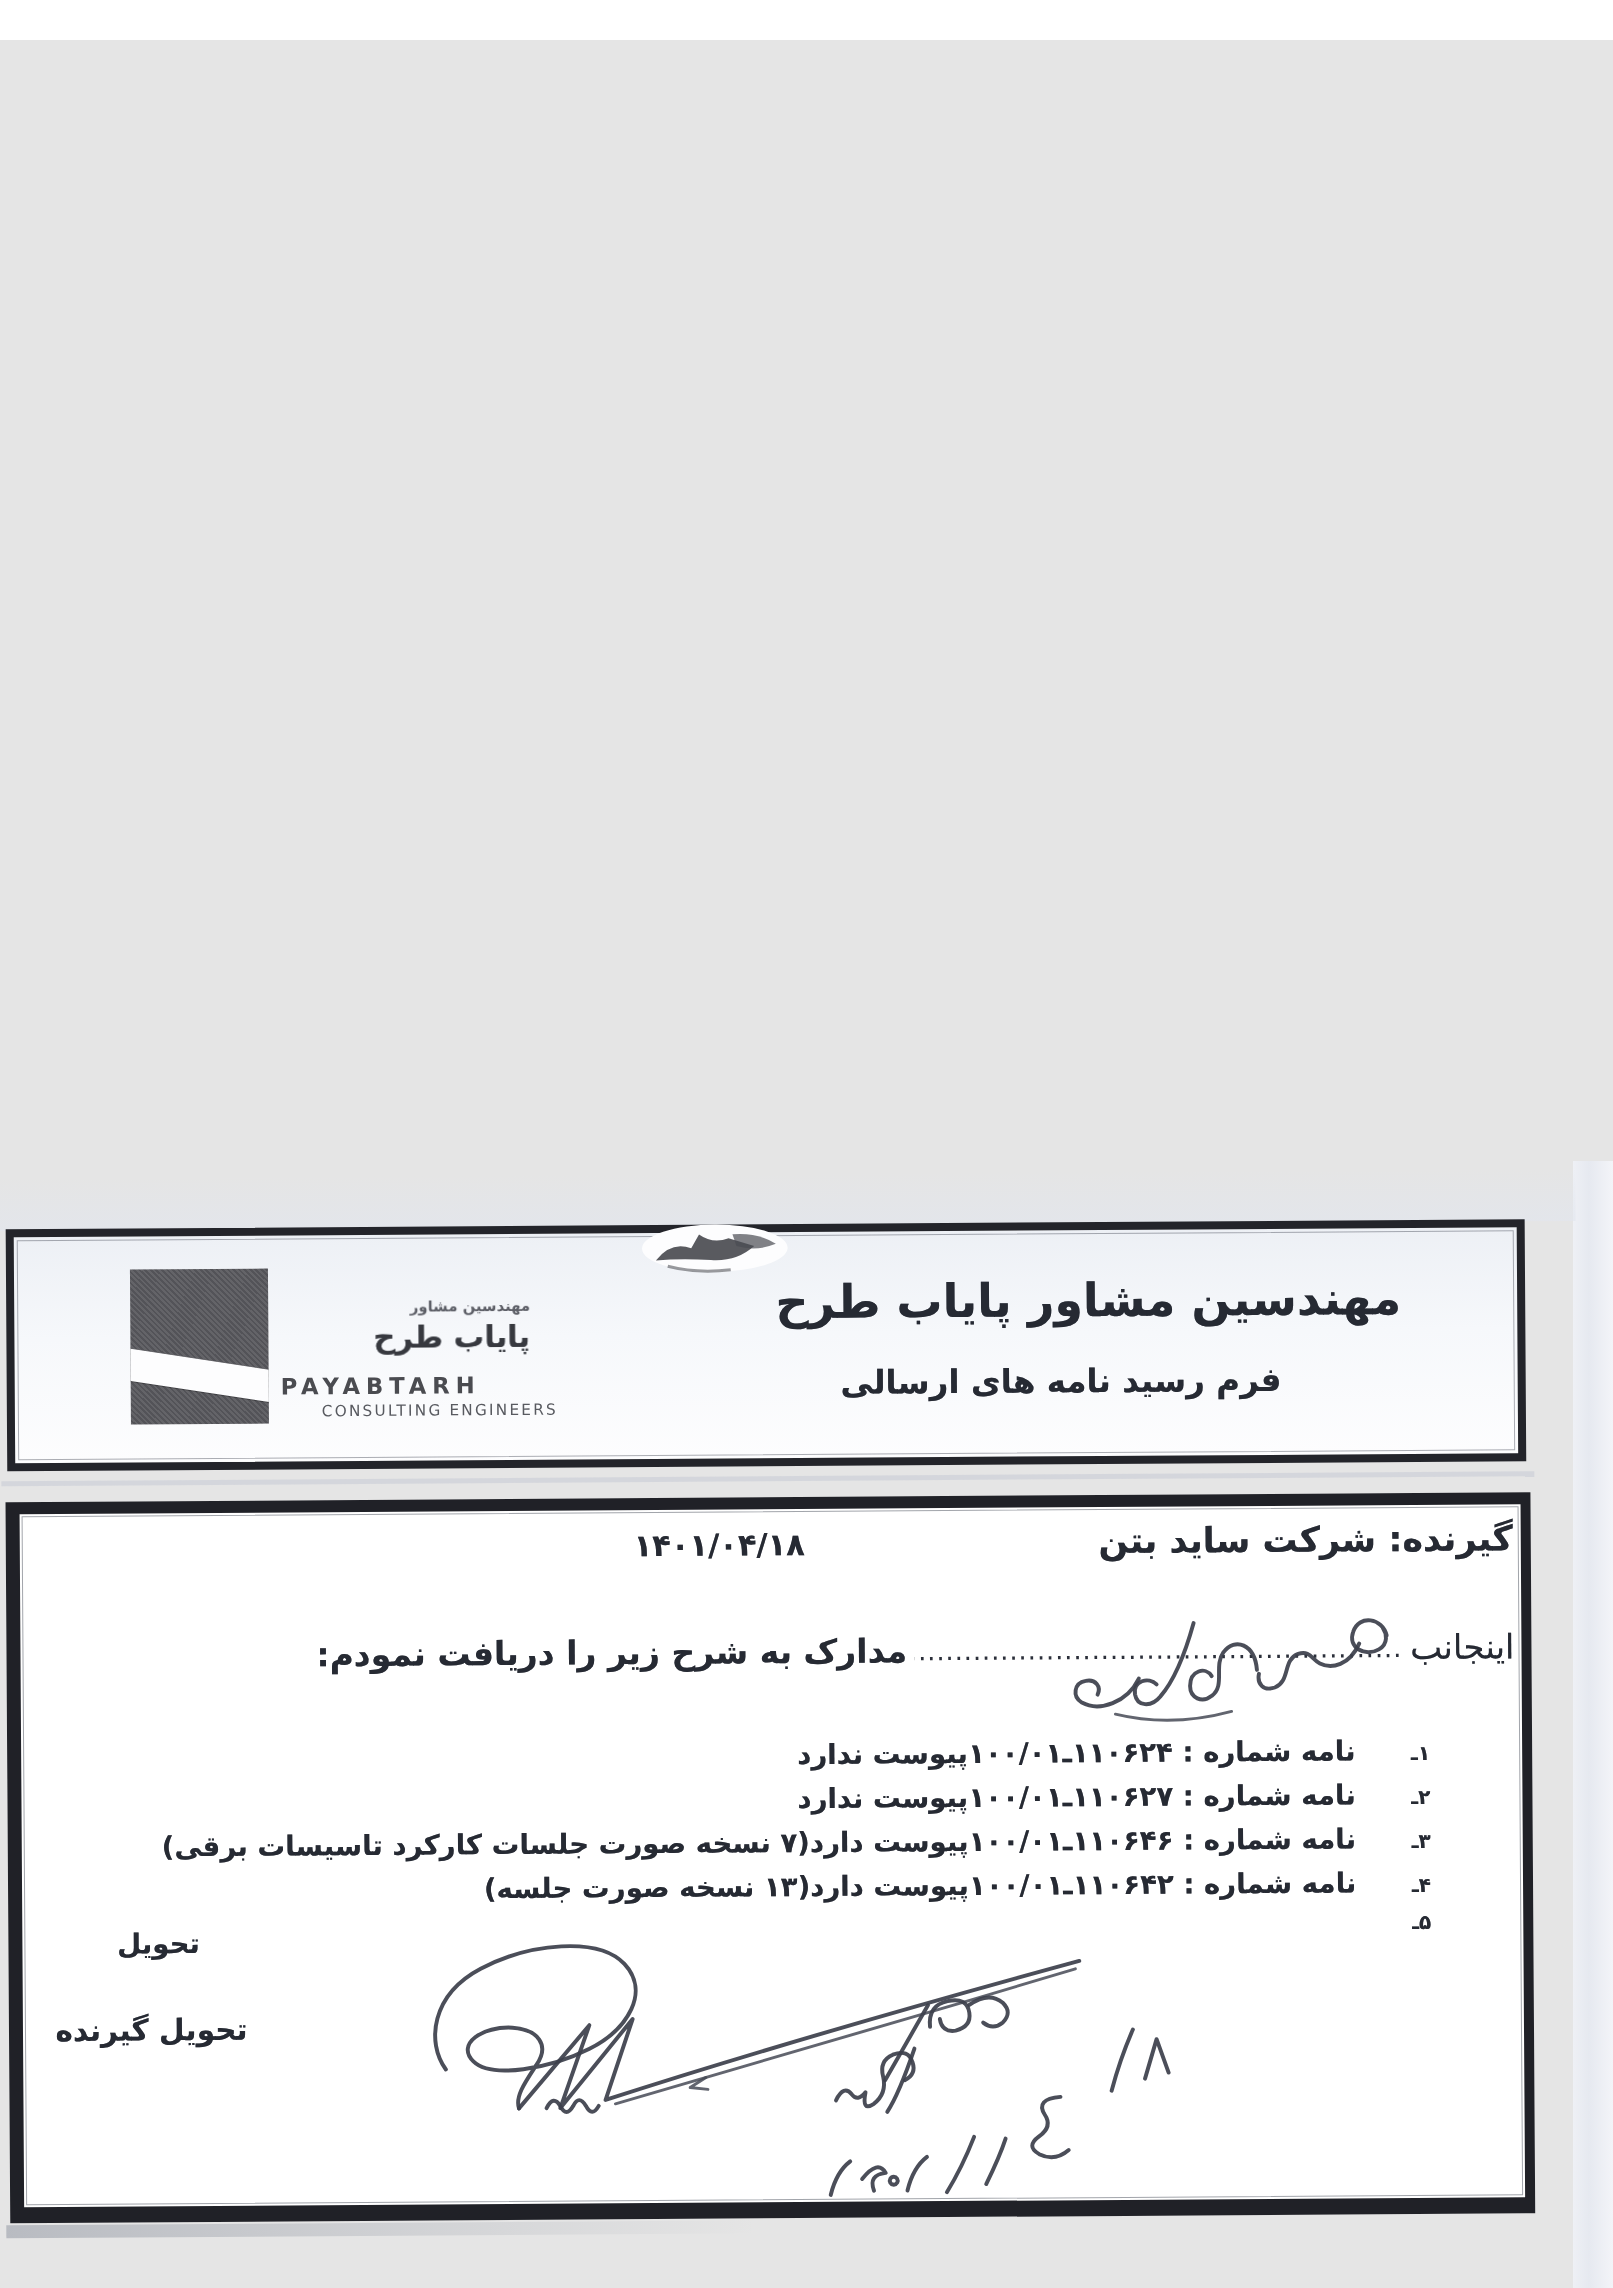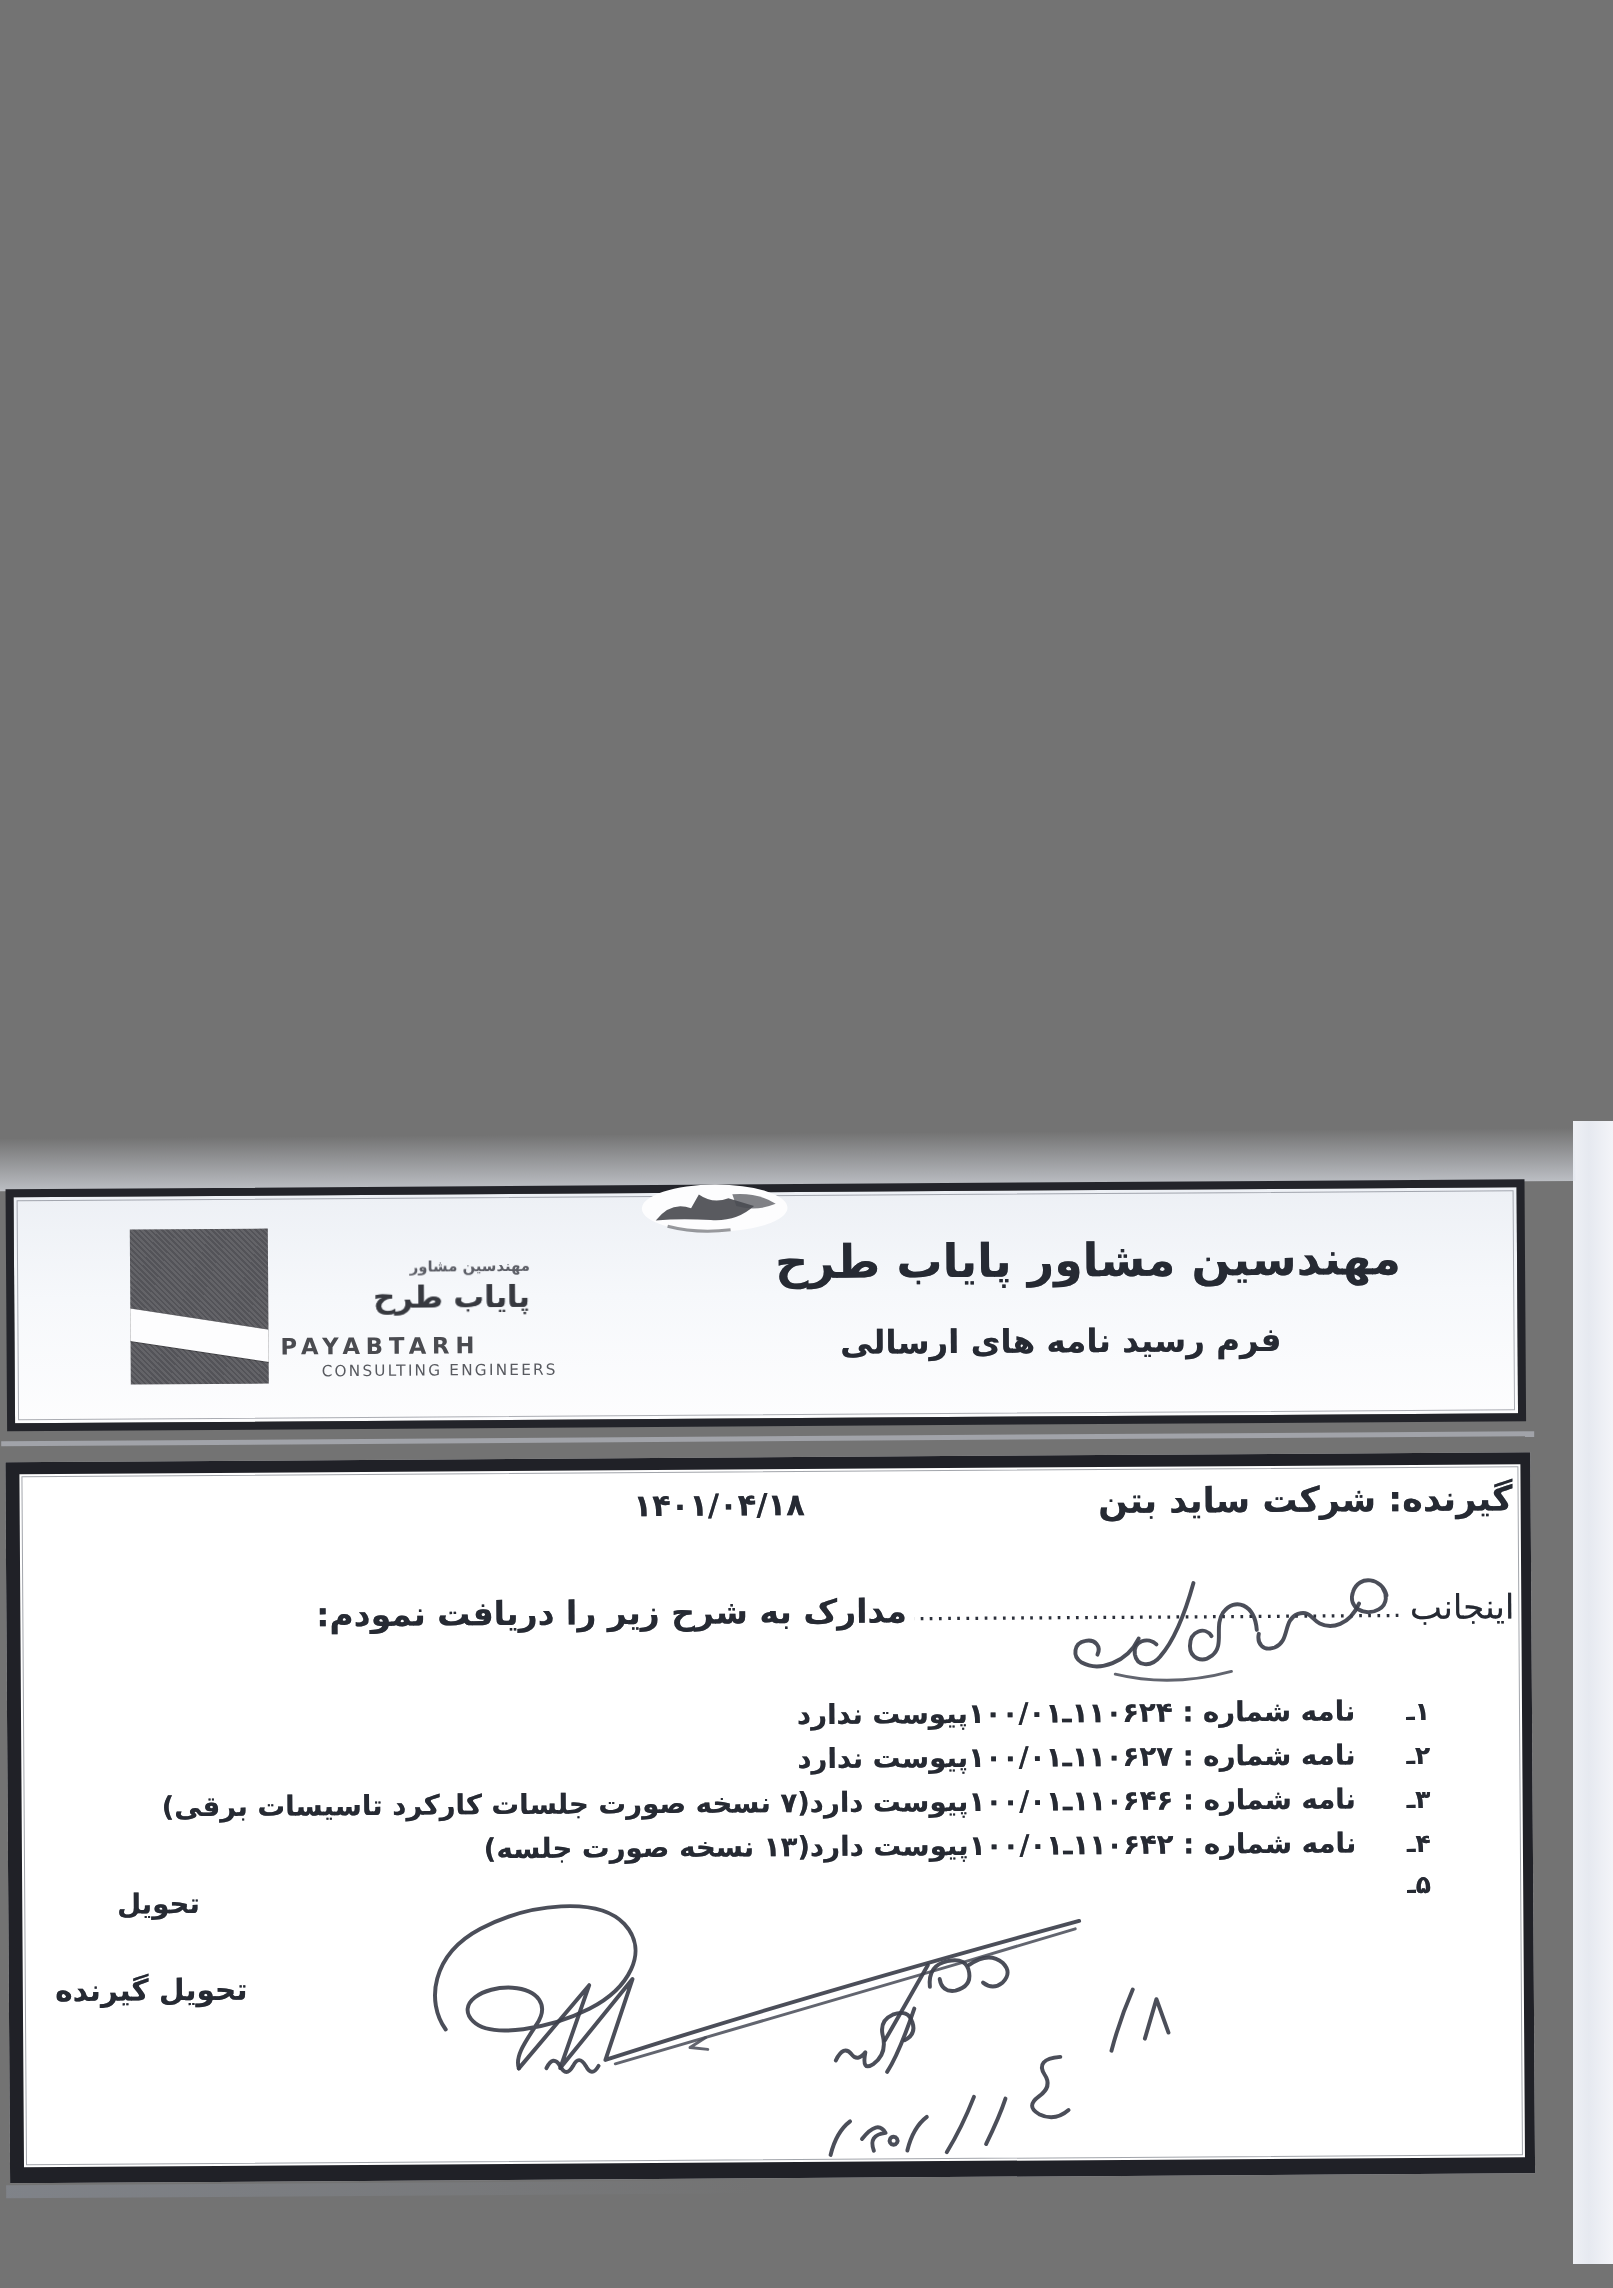--- a/index.html
+++ b/index.html
@@ -1,18 +1,18 @@
 <!DOCTYPE html>
 <html lang="fa"><head>
 <meta charset="utf-8">
 <style>
   html,body{margin:0;padding:0;background:#ffffff;}
   body{width:1614px;height:2288px;position:relative;overflow:hidden;
        font-family:"DejaVu Sans",sans-serif;color:#262a33;}
-  .page{position:absolute;inset:0;background:#737373;}
+  .page{position:absolute;inset:0;background:#e5e5e5;margin-top:40px;}
   .scan{position:absolute;inset:0;transform:rotate(-0.38deg);transform-origin:50% 55%;}
   .ink{color:#262a33;text-shadow:0 0 0.5px rgba(30,33,45,.55);}
   
   .band-top{position:absolute;left:0;top:1133px;width:1576px;height:53px;
     background:linear-gradient(180deg,rgba(255,255,255,0),rgba(226,230,238,.65));}
   .band-gap{position:absolute;left:0;top:1436px;width:1533px;height:4.9px;
     background:rgba(198,203,214,.55);}
   .band-right{position:absolute;left:1573px;top:1121px;width:40px;height:1143px;
     background:linear-gradient(90deg,#eef0f5,#e6e9f0 40%,#f3f4f8);}
   .band-bottomshadow{position:absolute;left:0;top:2180px;width:749px;height:12.8px;
@@ -47,21 +47,21 @@
   .date{position:absolute;left:614px;top:17.7px;font-size:30.5px;font-weight:bold;
     direction:ltr;unicode-bidi:bidi-override;letter-spacing:1px;}
   .statement{position:absolute;right:6.9px;left:296px;top:122px;direction:rtl;
     display:flex;align-items:flex-end;}
   .statement .lead{font-size:34px;font-weight:normal;white-space:nowrap;}
   .statement .dots{flex:1;overflow:hidden;white-space:nowrap;font-size:25.6px;
     letter-spacing:1px;margin:0 7.9px;padding-bottom:3.9px;color:#2b2f3a;}
   .statement .tail{font-size:33px;font-weight:bold;white-space:nowrap;}
   .items{position:absolute;top:229px;right:92px;left:27.6px;direction:rtl;}
   .item-row{display:flex;direction:rtl;align-items:baseline;height:44px;}
-  .item-marker{width:45px;font-size:25px;font-weight:bold;white-space:nowrap;}
+  .item-marker{width:45px;font-size:20px;font-weight:bold;white-space:nowrap;}
   .item-labelnum{width:360px;margin-right:29.6px;font-size:27.6px;font-weight:bold;white-space:nowrap;}
   .item-num{direction:ltr;unicode-bidi:bidi-override;}
   .item-att{margin-right:27.6px;font-size:27.6px;font-weight:bold;white-space:nowrap;}
   .sig-label{position:absolute;left:95px;top:414px;font-size:27.6px;font-weight:bold;direction:rtl;}
   .receiver-label{position:absolute;left:32.5px;top:500px;font-size:29.6px;font-weight:bold;direction:rtl;}
   svg{position:absolute;overflow:visible;}
   .stroke{fill:none;stroke:#3c3f4b;stroke-width:4;stroke-linecap:round;stroke-linejoin:round;opacity:.92;}
   .stroke-thin{fill:none;stroke:#474a56;stroke-width:3;stroke-linecap:round;stroke-linejoin:round;opacity:.85;}
 </style>
 </head>

